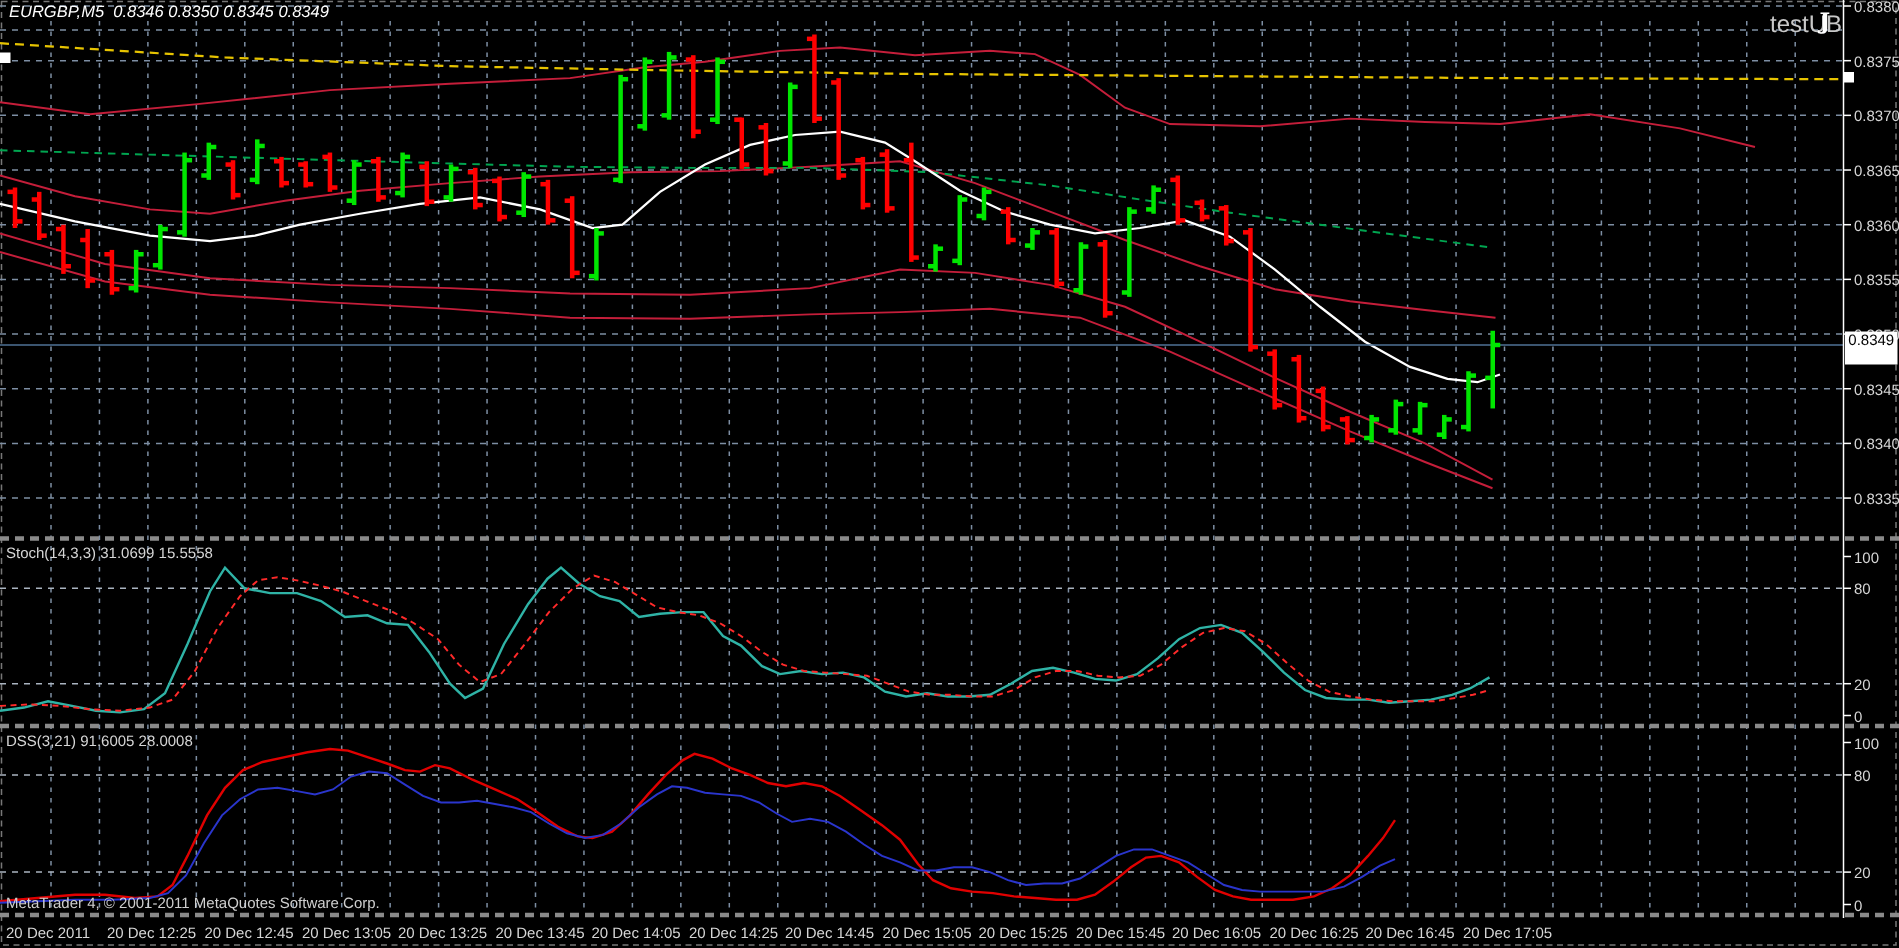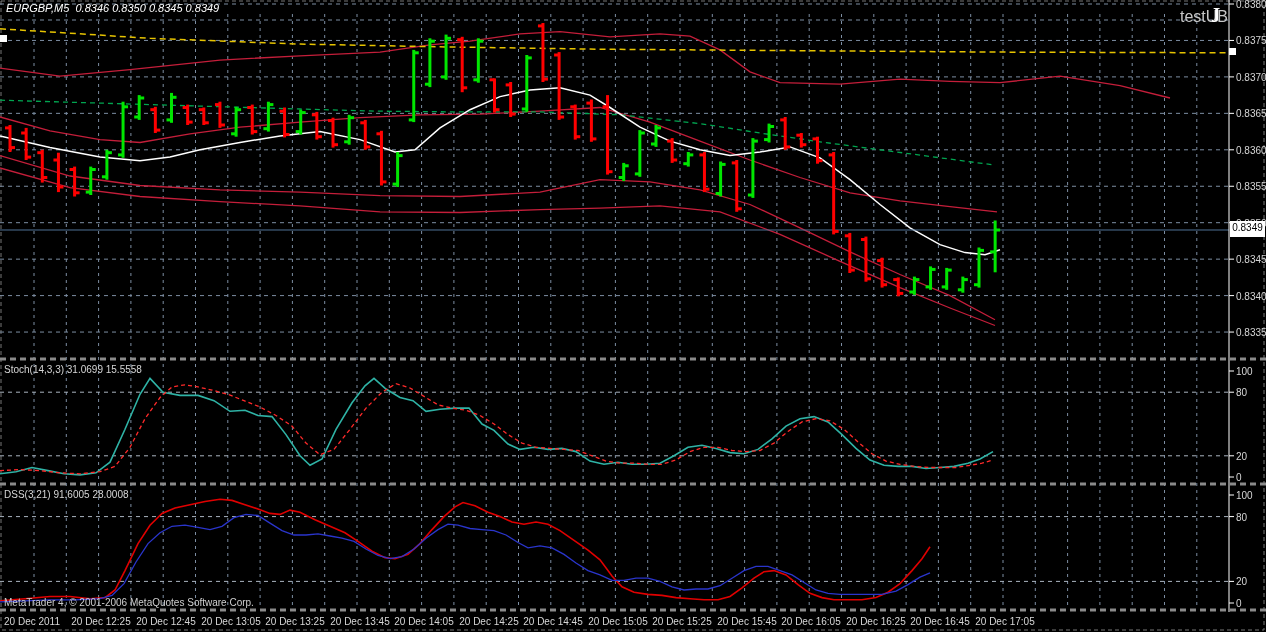--- a/index.html
+++ b/index.html
@@ -7,21 +7,21 @@
        font-family:"Liberation Sans",sans-serif;}
   #chart-svg{position:absolute;left:0;top:0;}
   .txt{position:absolute;white-space:pre;pointer-events:none;}
   #title{left:6px;top:2px;color:#ffffff;font-size:11px;font-style:italic;}
   #overlay-label{left:1180px;top:8px;color:#c8c8c8;font-size:16px;}
   #shift-marker{left:1213px;top:5px;color:#ffffff;font-size:15px;font-weight:bold;
                 font-family:"DejaVu Serif",serif;}
   #stoch-label{left:4px;top:364px;color:#d6d6d6;font-size:10px;}
   #dss-label{left:4px;top:489px;color:#d6d6d6;font-size:10px;}
   #copyright{left:4px;top:597px;color:#cfcfcf;font-size:10px;}
-  #price-box{position:absolute;left:1230px;top:221px;width:35px;height:16px;
+  #price-box{position:absolute;left:1230px;top:221px;width:35px;height:22px;
              background:#ffffff;color:#000;font-size:10px;line-height:13px;
              text-align:center;z-index:5;}
   .area{position:absolute;background:transparent;}
 </style>
 </head>
 <body>
 
 <svg id="chart-svg" width="1266" height="632">
     <rect x="0" y="0" width="1266" height="632" fill="#000000"></rect>
     <rect x="1" y="1" width="1263" height="629" fill="none" stroke="#777" stroke-dasharray="4,3"></rect>
@@ -463,14 +463,14 @@
 <div class="area" style="left:0;top:362px;width:1229px;height:119px;"></div>
 <div class="area" style="left:0;top:487px;width:1229px;height:119px;"></div>
 <div class="area" style="left:1229px;top:0;width:37px;height:612px;"></div>
 <div class="area" style="left:0;top:612px;width:1266px;height:20px;"></div>
 
 <div class="txt" id="title">EURGBP,M5  0.8346 0.8350 0.8345 0.8349</div>
 <div class="txt" id="overlay-label">testUB</div>
 <div class="txt" id="shift-marker">J</div>
 <div class="txt" id="stoch-label">Stoch(14,3,3) 31.0699 15.5558</div>
 <div class="txt" id="dss-label">DSS(3,21) 91.6005 28.0008</div>
-<div class="txt" id="copyright">MetaTrader 4, © 2001-2006 MetaQuotes Software Corp.</div>
+<div class="txt" id="copyright">MetaTrader 4, © 2001-2011 MetaQuotes Software Corp.</div>
 <div id="price-box">0.8349</div>
 
 </body></html>

